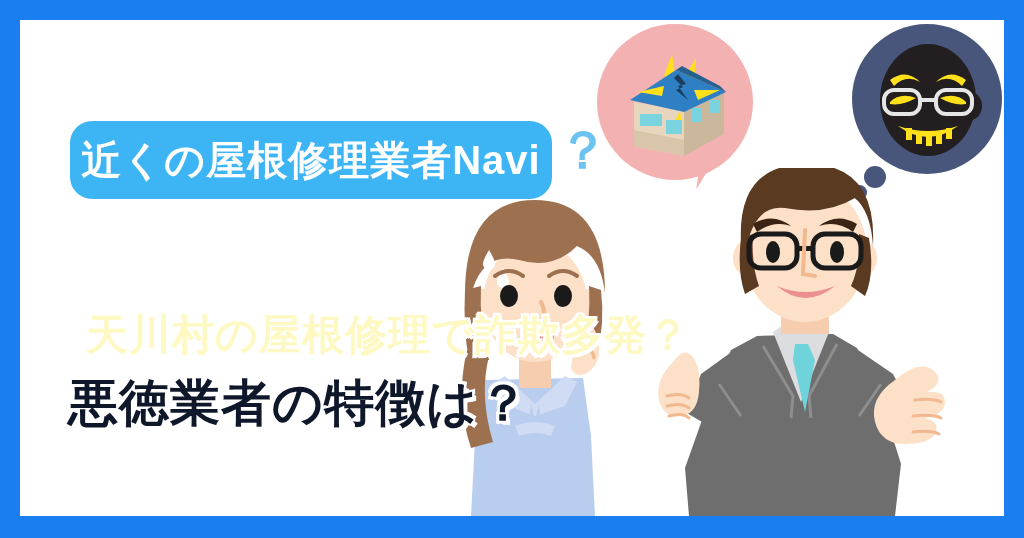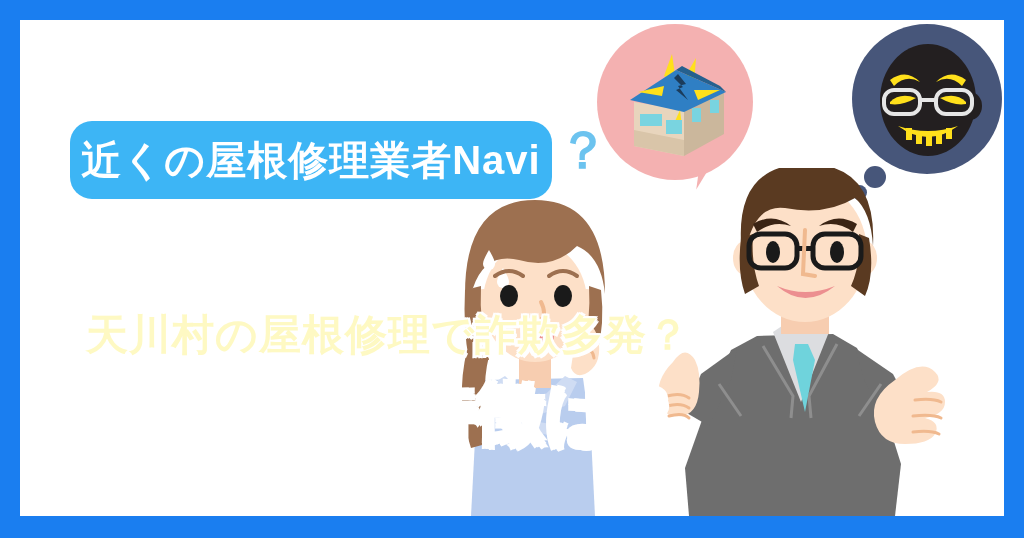--- a/index.html
+++ b/index.html
@@ -39,21 +39,21 @@
     color:#fef9c3;font-size:42px;font-weight:bold;letter-spacing:1px;
     white-space:nowrap;line-height:1.1;
     text-shadow:
       2px 0 0 #fff,-2px 0 0 #fff,0 2px 0 #fff,0 -2px 0 #fff,
       2px 2px 0 #fff,-2px 2px 0 #fff,2px -2px 0 #fff,-2px -2px 0 #fff,
       3px 3px 0 #fff,-3px 3px 0 #fff;
     z-index:40;
   }
   .headline2{
     position:absolute;left:68px;top:376px;
-    color:#ffffff;font-size:67px;font-weight:bold;letter-spacing:1px;
+    color:#0f172a;font-size:50px;font-weight:bold;letter-spacing:1px;
     white-space:nowrap;line-height:1.1;
     text-shadow:
       2px 0 0 #fff,-2px 0 0 #fff,0 2px 0 #fff,0 -2px 0 #fff,
       3px 3px 0 #fff,-3px 3px 0 #fff,3px -3px 0 #fff,-3px -3px 0 #fff,
       4px 4px 0 #fff;
     z-index:40;
   }
 
   
   .bubble-house{

